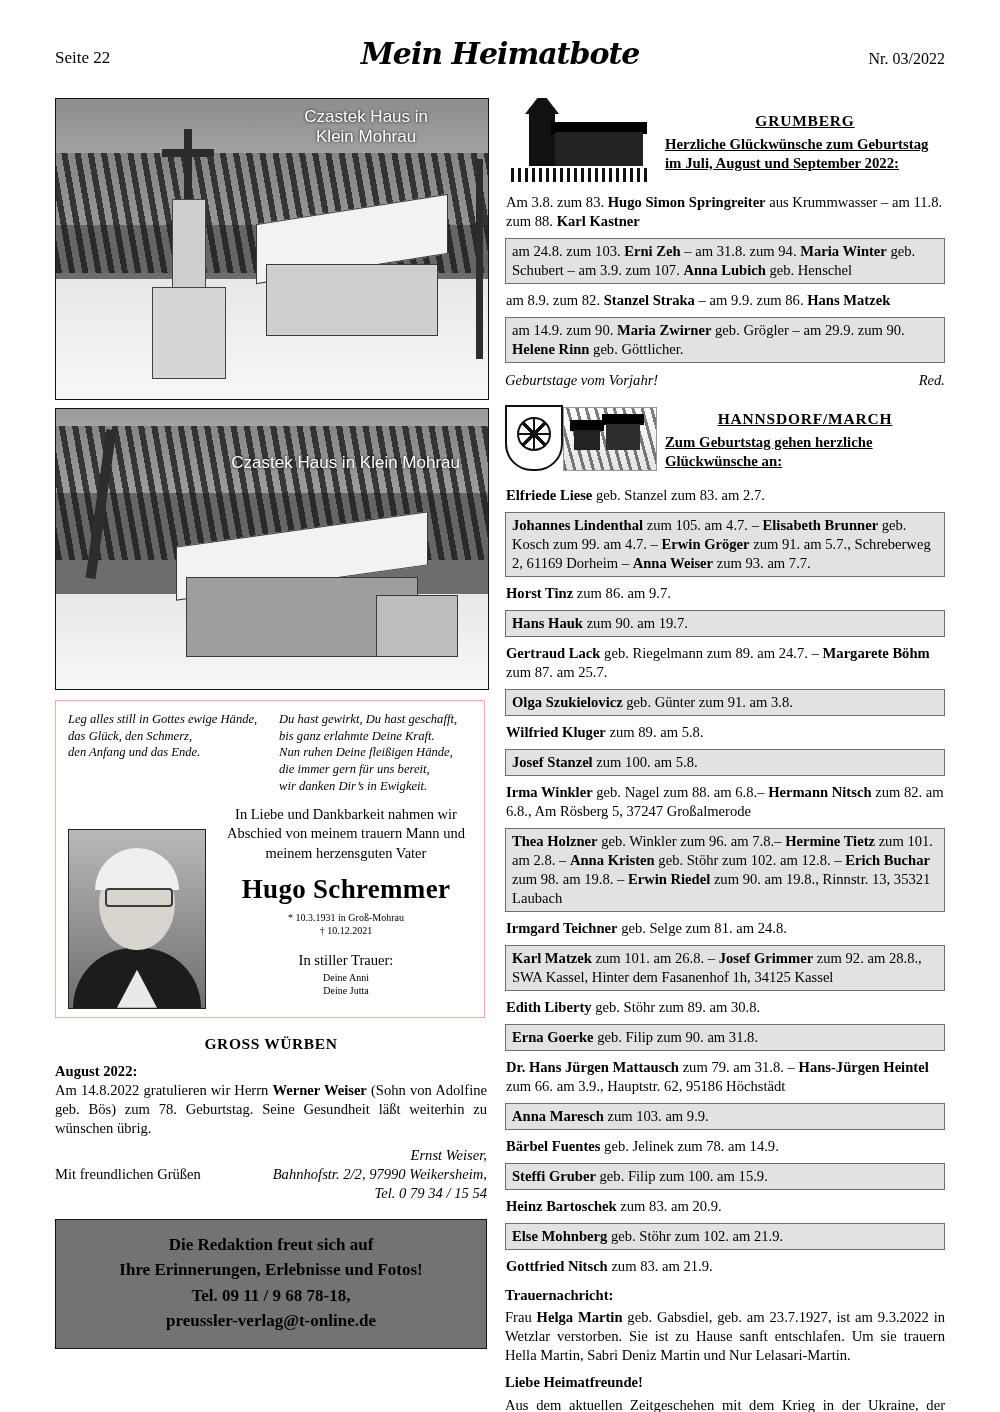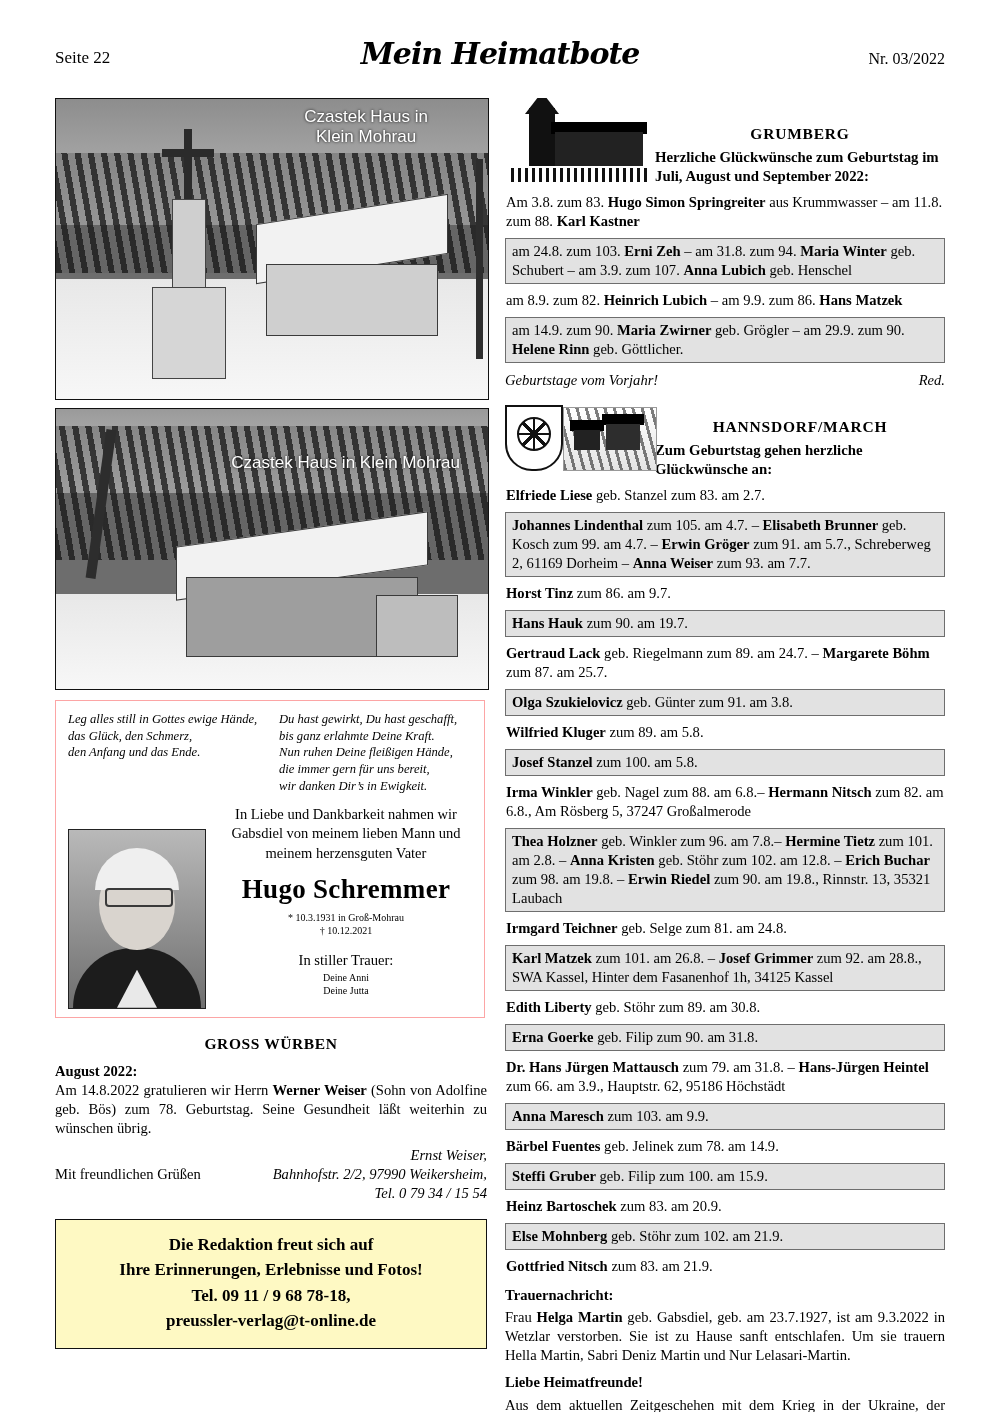--- a/index.html
+++ b/index.html
@@ -114,29 +114,29 @@
   .gw{margin-top:16px;width:432px;font-size:14.6px;line-height:1.3;}
   .gw h3{
     text-align:center;font-size:15.5px;font-weight:bold;margin:0 0 8px 0;
     letter-spacing:.6px;
   }
   .gw p{margin:0 0 8px 0;text-align:justify;}
   .gw .sig-row{display:flex;justify-content:space-between;align-items:center;}
   
   .ed-box{
     margin-top:16px;width:432px;box-sizing:border-box;
-    border:1px solid #111;background:#fef9c3;
+    border:1px solid #111;background:#737373;
     text-align:center;padding:12px 10px 14px 10px;
     font-weight:bold;font-size:17px;line-height:1.5;
   }
   
   .sec-title{
     text-align:center;font-weight:bold;font-size:15.5px;letter-spacing:.8px;margin-bottom:4px;
   }
-  .emblem-row{display:flex;align-items:flex-end;}
+  .emblem-row{display:flex;gap:10px;align-items:center;text-decoration:underline;}
   .emblem{
     width:150px;height:88px;flex:0 0 150px;position:relative;overflow:hidden;
   }
   .church{position:absolute;left:6px;top:4px;width:140px;height:80px;}
   .church .tower{position:absolute;left:18px;top:6px;width:26px;height:58px;background:#111;}
   .church .tspire{position:absolute;left:14px;top:-10px;width:0;height:0;
      border-left:17px solid transparent;border-right:17px solid transparent;border-bottom:22px solid #111;}
   .church .nave{position:absolute;left:44px;top:30px;width:88px;height:34px;background:#222;}
   .church .naveroof{position:absolute;left:40px;top:20px;width:96px;height:12px;background:#000;}
   .church .ground{position:absolute;left:0;bottom:0;width:140px;height:14px;
@@ -230,21 +230,21 @@
       </div>
       <div class="obit-body">
         <div class="portrait">
           <div class="shoulders"></div>
           <div class="shirt"></div>
           <div class="face"></div>
           <div class="hair"></div>
           <div class="glasses"></div>
         </div>
         <div class="obit-text">
-          <div>In Liebe und Dankbarkeit nahmen wir Gabsdiel von meinem lieben Mann und meinem herzensguten Vater</div>
+          <div>In Liebe und Dankbarkeit nahmen wir Abschied von meinem trauern Mann und meinem herzensguten Vater</div>
           <div class="obit-name">Hugo Schremmer</div>
           <div class="obit-dates">* 10.3.1931 in Groß-Mohrau</div>
           <div class="obit-dates">† 10.12.2021</div>
           <div class="obit-trauer">In stiller Trauer:</div>
           <div class="obit-dates" style="white-space:pre-line;">Deine Anni
 Deine Jutta</div>
         </div>
       </div>
     </div>
 
@@ -289,21 +289,21 @@
         </div>
       </div>
 
       <div class="entry plain">
         Am 3.8. zum 83. <b>Hugo Simon Springreiter</b> aus Krummwasser – am 11.8. zum 88. <b>Karl Kastner</b>
       </div>
       <div class="entry shaded">
         am 24.8. zum 103. <b>Erni Zeh</b> – am 31.8. zum 94. <b>Maria Winter</b> geb. Schubert – am 3.9. zum 107. <b>Anna Lubich</b> geb. Henschel
       </div>
       <div class="entry plain">
-        am 8.9. zum 82. <b>Heinrich Lubich</b> – am 9.9. zum 86. <b>Hans Matzek</b>
+        am 8.9. zum 82. <b>Stanzel Straka</b> – am 9.9. zum 86. <b>Hans Matzek</b>
       </div>
       <div class="entry shaded">
         am 14.9. zum 90. <b>Maria Zwirner</b> geb. Grögler – am 29.9. zum 90. <b>Helene Rinn</b> geb. Göttlicher.
       </div>
 
       <div class="redline">
         <span>Geburtstage vom Vorjahr!</span>
         <span>Red.</span>
       </div>
     </div>

